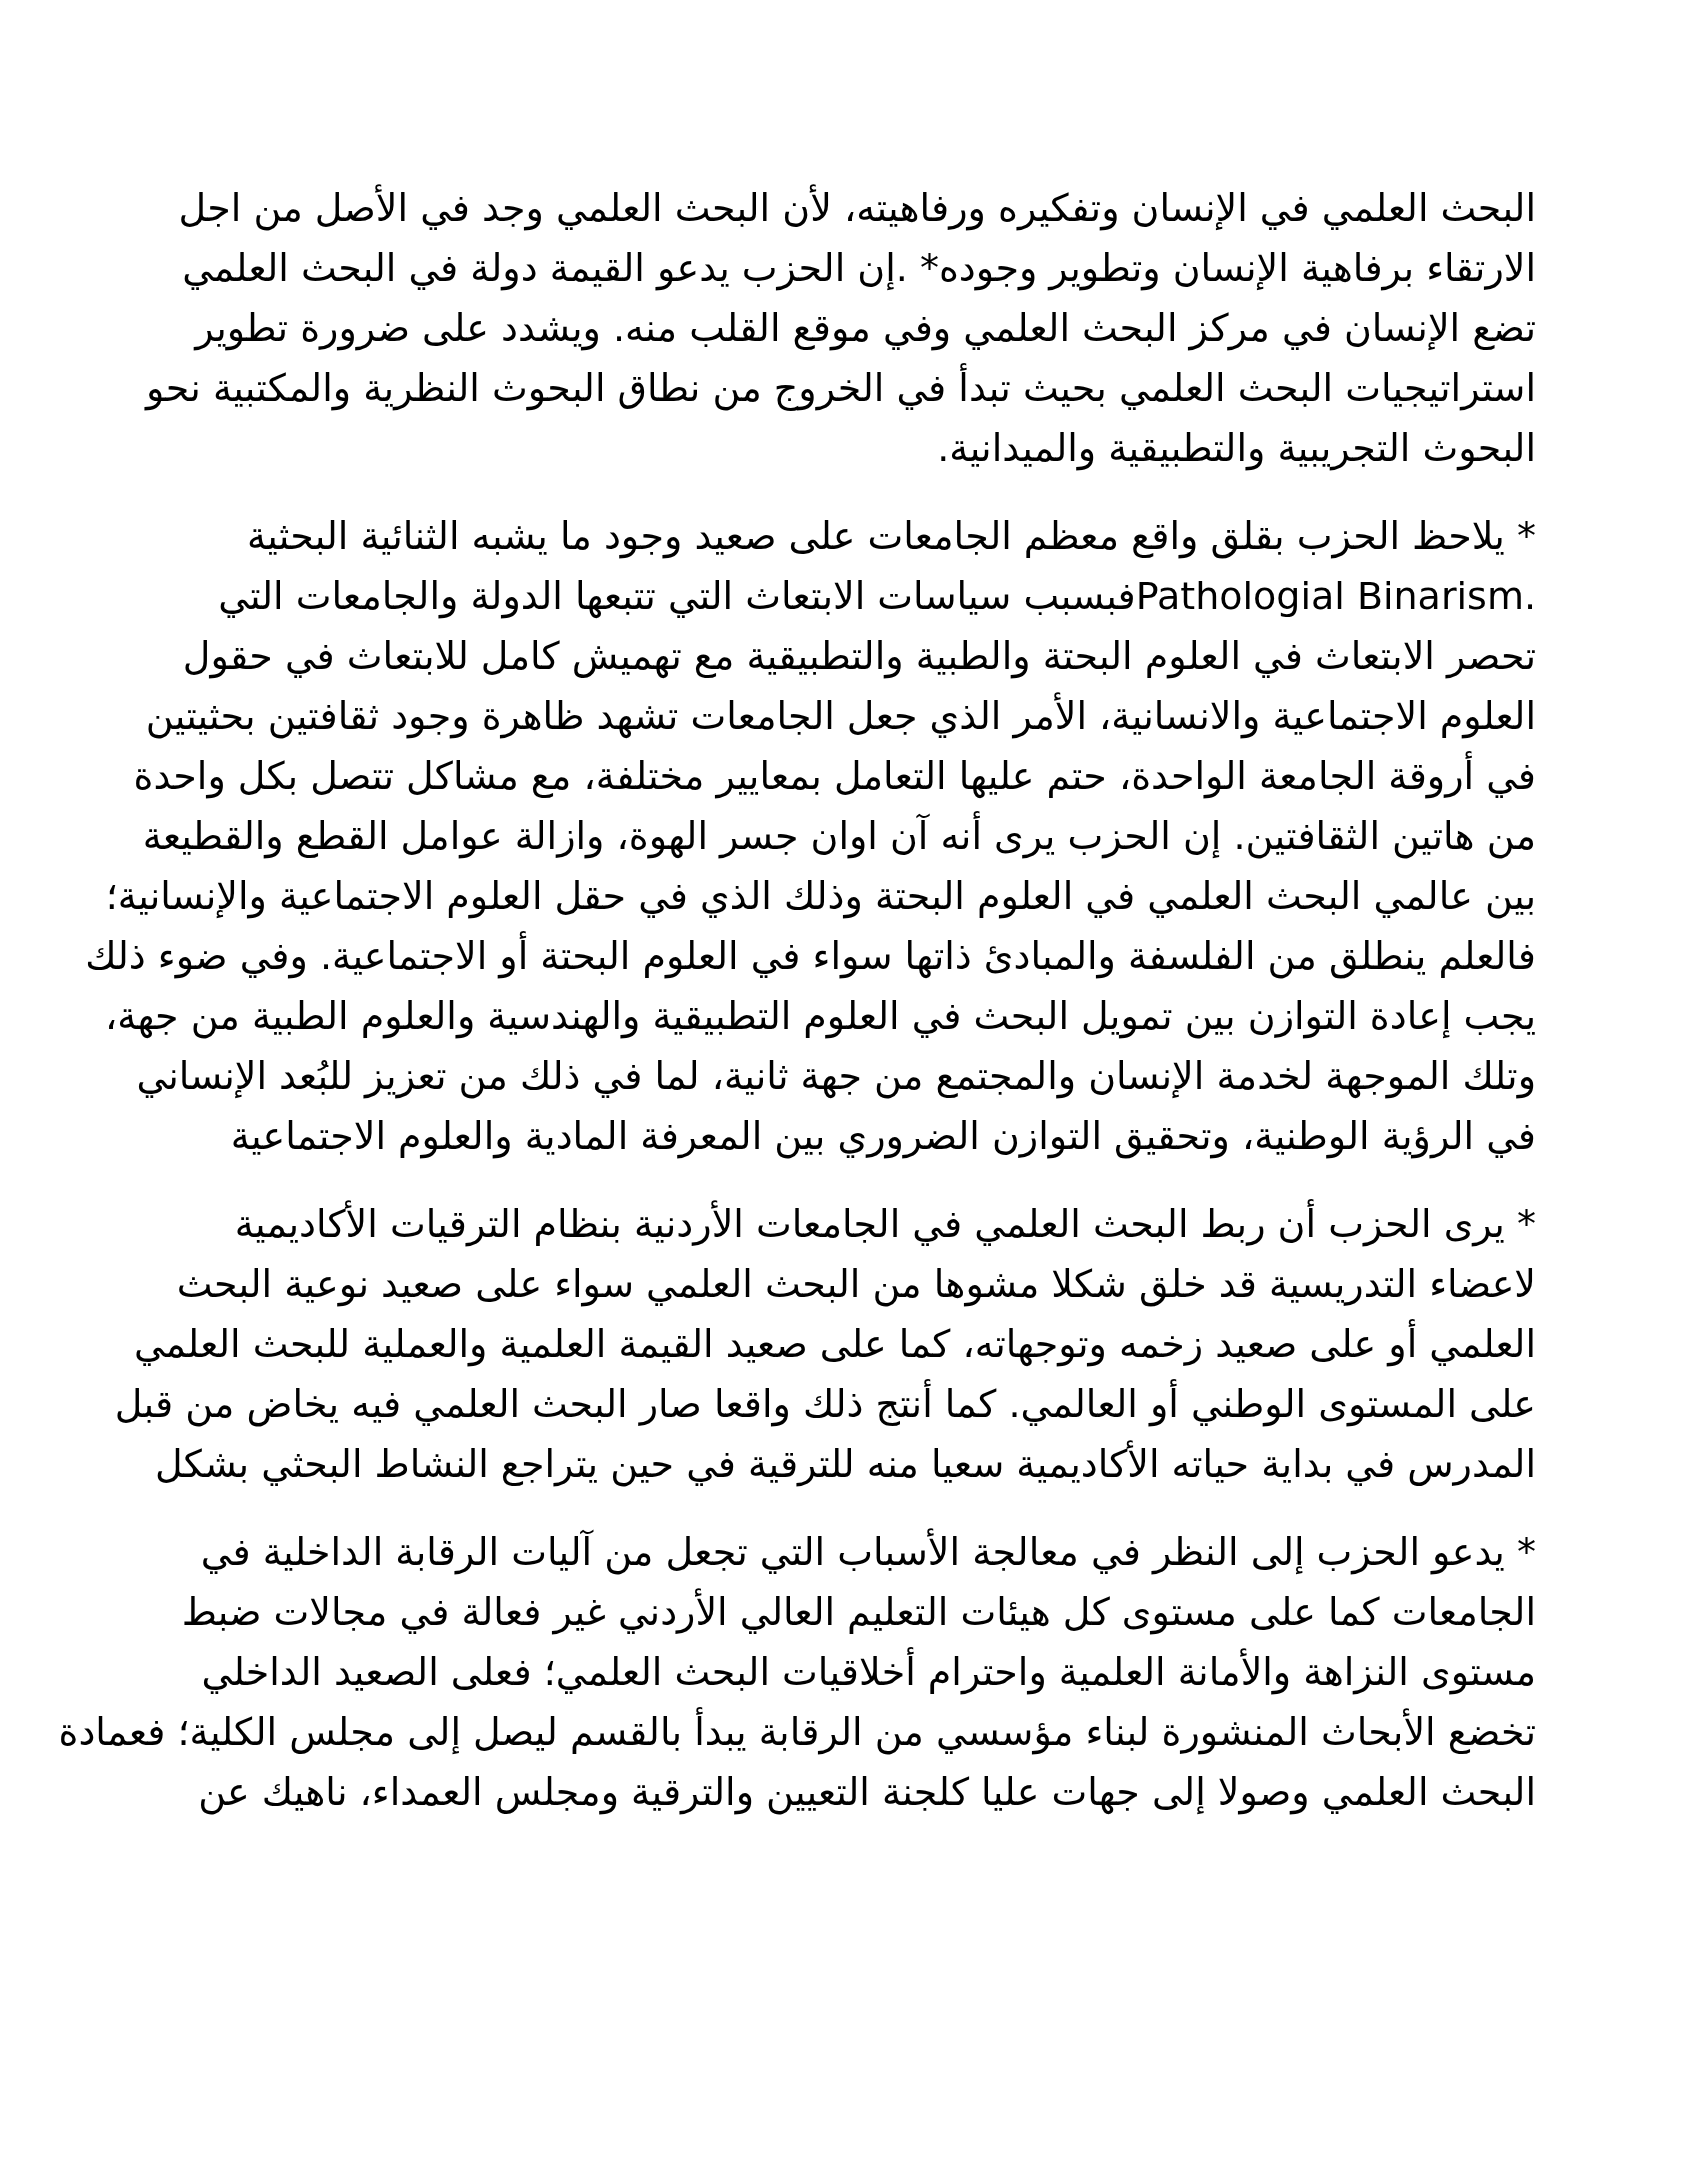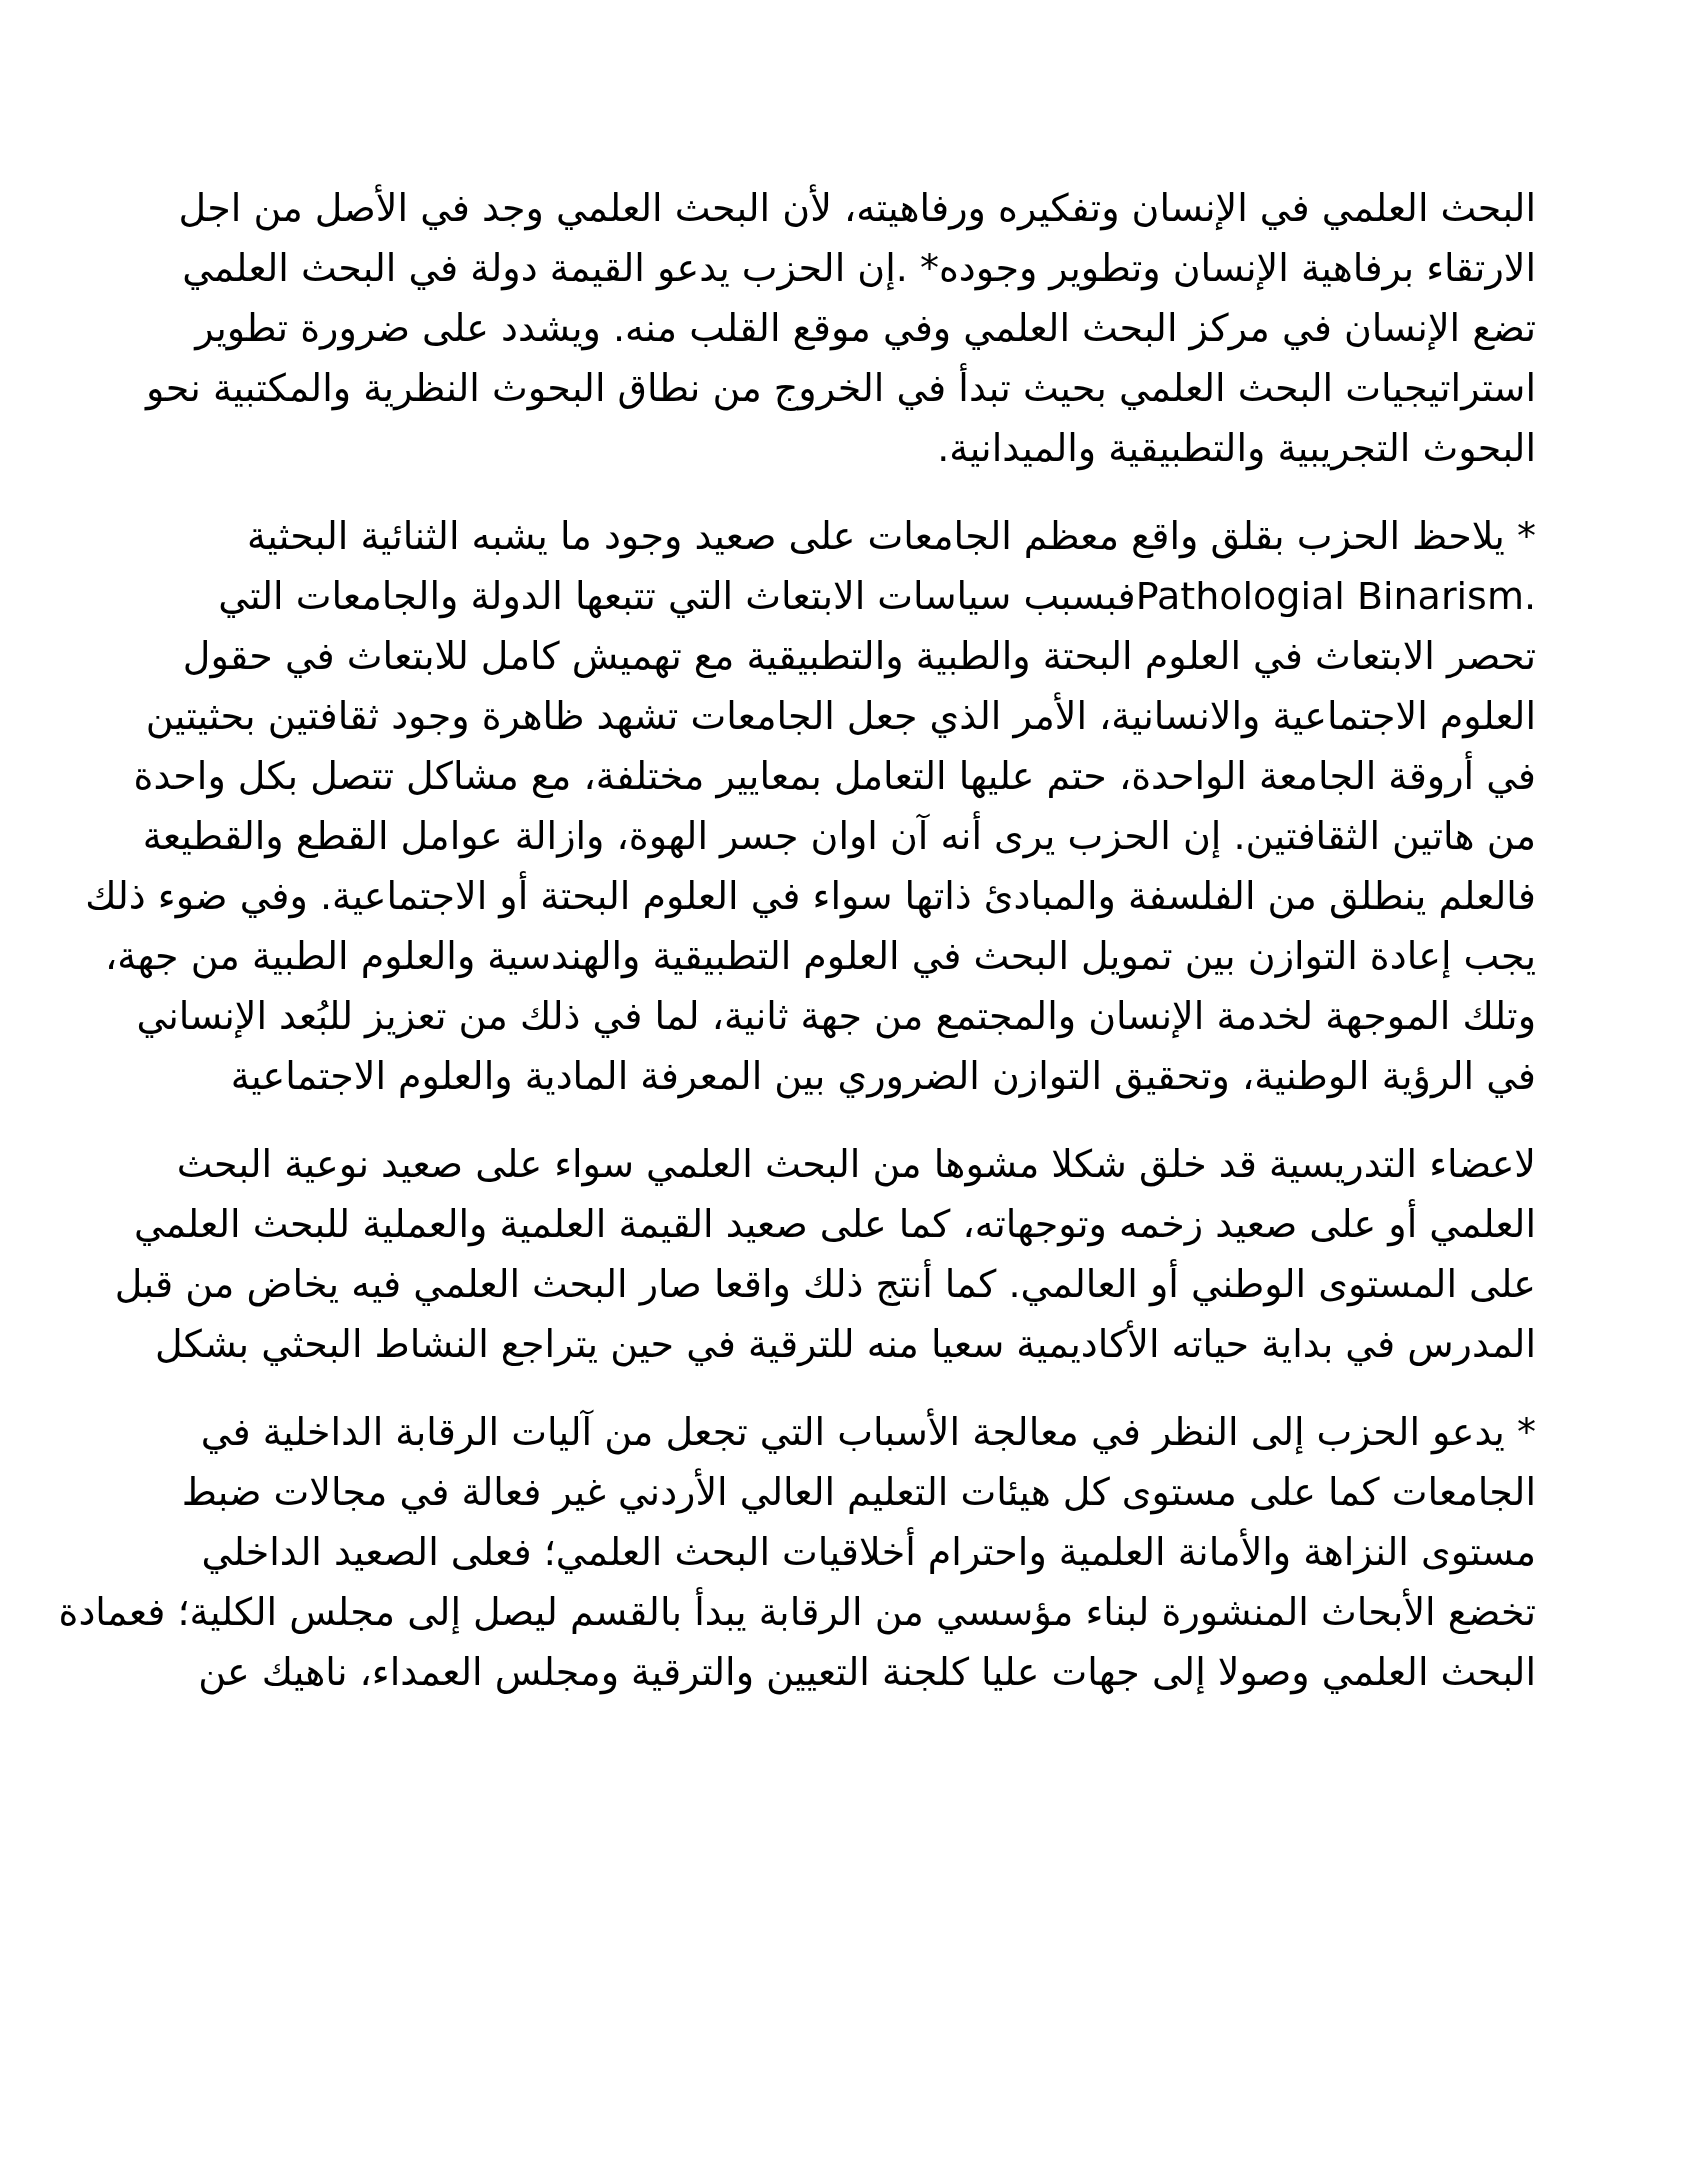--- a/index.html
+++ b/index.html
@@ -48,26 +48,28 @@
         <div class="tline">استراتيجيات البحث العلمي بحيث تبدأ في الخروج من نطاق البحوث النظرية والمكتبية نحو</div>
         <div class="tline">البحوث التجريبية والتطبيقية والميدانية.</div>
       </div>
       <div class="para">
         <div class="tline">* يلاحظ الحزب بقلق واقع معظم الجامعات على صعيد وجود ما يشبه الثنائية البحثية</div>
         <div class="tline">.Pathologial Binarismفبسبب سياسات الابتعاث التي تتبعها الدولة والجامعات التي</div>
         <div class="tline">تحصر الابتعاث في العلوم البحتة والطبية والتطبيقية مع تهميش كامل للابتعاث في حقول</div>
         <div class="tline">العلوم الاجتماعية والانسانية، الأمر الذي جعل الجامعات تشهد ظاهرة وجود ثقافتين بحثيتين</div>
         <div class="tline">في أروقة الجامعة الواحدة، حتم عليها التعامل بمعايير مختلفة، مع مشاكل تتصل بكل واحدة</div>
         <div class="tline">من هاتين الثقافتين. إن الحزب يرى أنه آن اوان جسر الهوة، وازالة عوامل القطع والقطيعة</div>
+        <div class="tline">بين عالمي البحث العلمي في العلوم البحتة وذلك الذي في حقل العلوم الاجتماعية والإنسانية؛</div>
         <div class="tline">فالعلم ينطلق من الفلسفة والمبادئ ذاتها سواء في العلوم البحتة أو الاجتماعية. وفي ضوء ذلك</div>
         <div class="tline">يجب إعادة التوازن بين تمويل البحث في العلوم التطبيقية والهندسية والعلوم الطبية من جهة،</div>
         <div class="tline">وتلك الموجهة لخدمة الإنسان والمجتمع من جهة ثانية، لما في ذلك من تعزيز للبُعد الإنساني</div>
         <div class="tline">في الرؤية الوطنية، وتحقيق التوازن الضروري بين المعرفة المادية والعلوم الاجتماعية</div>
       </div>
       <div class="para">
+        <div class="tline">* يرى الحزب أن ربط البحث العلمي في الجامعات الأردنية بنظام الترقيات الأكاديمية</div>
         <div class="tline">لاعضاء التدريسية قد خلق شكلا مشوها من البحث العلمي سواء على صعيد نوعية البحث</div>
         <div class="tline">العلمي أو على صعيد زخمه وتوجهاته، كما على صعيد القيمة العلمية والعملية للبحث العلمي</div>
         <div class="tline">على المستوى الوطني أو العالمي. كما أنتج ذلك واقعا صار البحث العلمي فيه يخاض من قبل</div>
         <div class="tline">المدرس في بداية حياته الأكاديمية سعيا منه للترقية في حين يتراجع النشاط البحثي بشكل</div>
       </div>
       <div class="para">
         <div class="tline">* يدعو الحزب إلى النظر في معالجة الأسباب التي تجعل من آليات الرقابة الداخلية في</div>
         <div class="tline">الجامعات كما على مستوى كل هيئات التعليم العالي الأردني غير فعالة في مجالات ضبط</div>
         <div class="tline">مستوى النزاهة والأمانة العلمية واحترام أخلاقيات البحث العلمي؛ فعلى الصعيد الداخلي</div>
         <div class="tline">تخضع الأبحاث المنشورة لبناء مؤسسي من الرقابة يبدأ بالقسم ليصل إلى مجلس الكلية؛ فعمادة</div>

